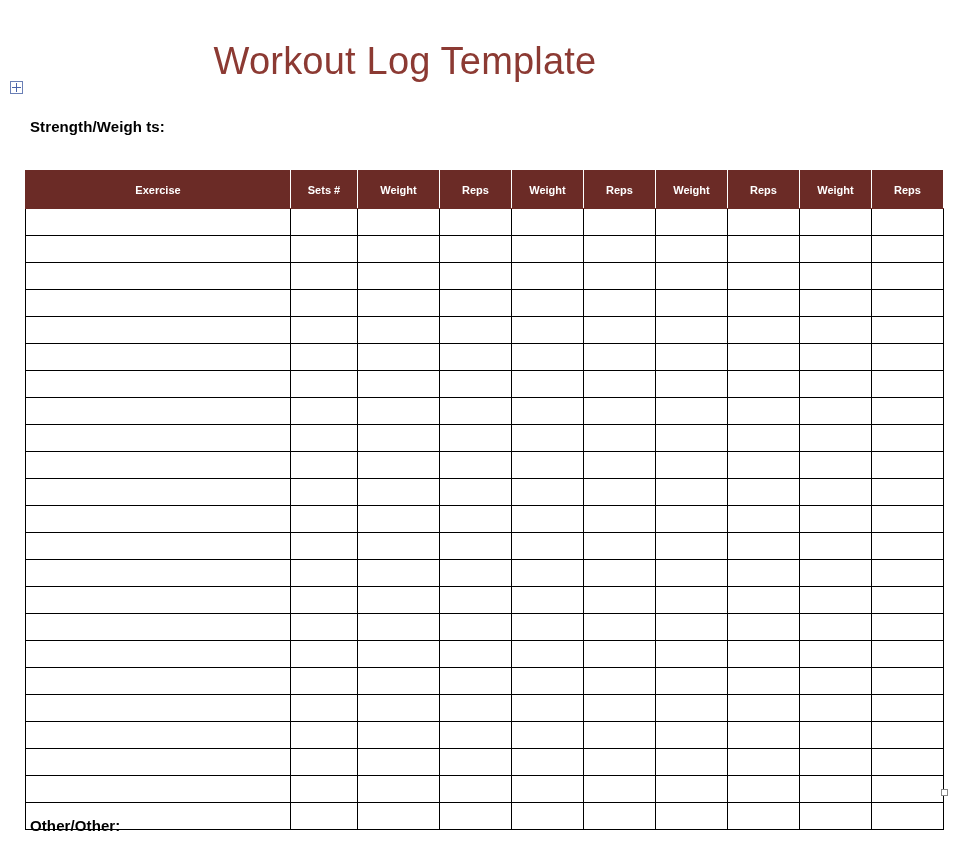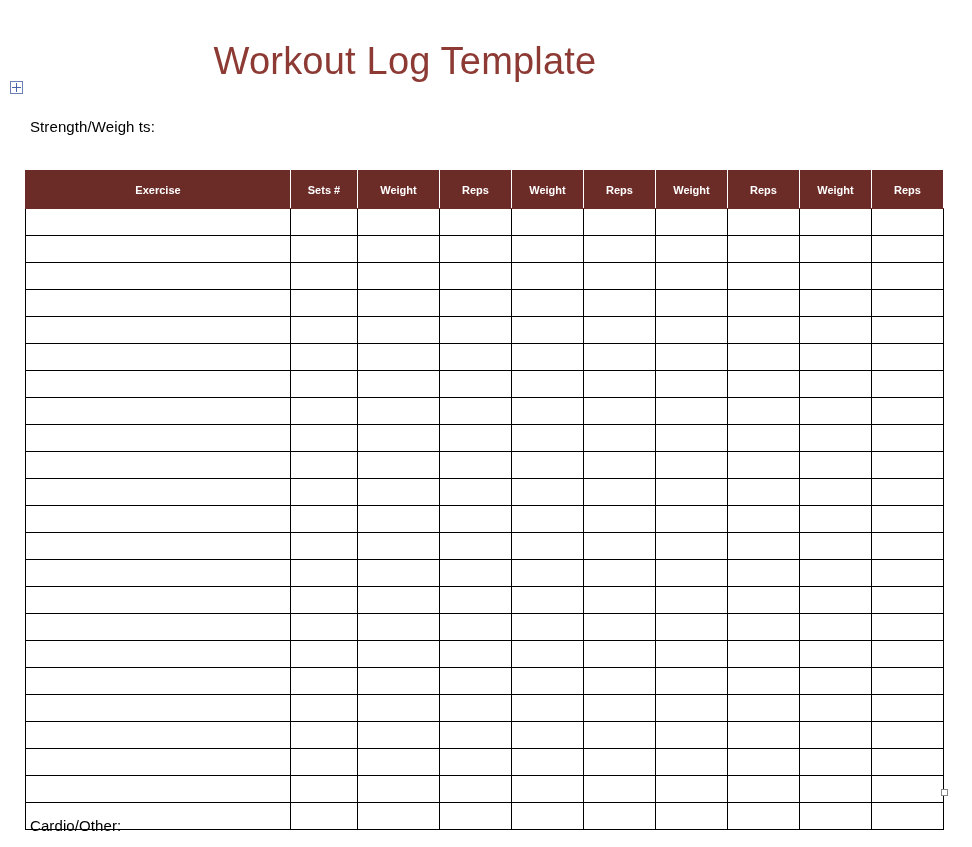--- a/index.html
+++ b/index.html
@@ -97,21 +97,21 @@
     height: 7px;
     border: 1px solid #8a8a8a;
     background: #ffffff;
     box-sizing: border-box;
   }
 
   
   .section-label {
     position: absolute;
     font-size: 15px;
-    font-weight: normal;
+    font-weight: bold;
     color: #000000;
     letter-spacing: 0.1px;
   }
   .section-strength {
     left: 30px;
     top: 118px;
   }
   .section-cardio {
     left: 30px;
     top: 817px;
@@ -453,15 +453,15 @@
           <td></td>
           <td></td>
           <td></td>
           <td></td>
         </tr>
       </tbody>
   </table>
 
   <div class="resize-handle"></div>
 
-  <div class="section-label section-cardio">Cardio/Other:</div>
+  <div class="section-label section-cardio">Other/Other:</div>
 
 </div>
 
 </body></html>

